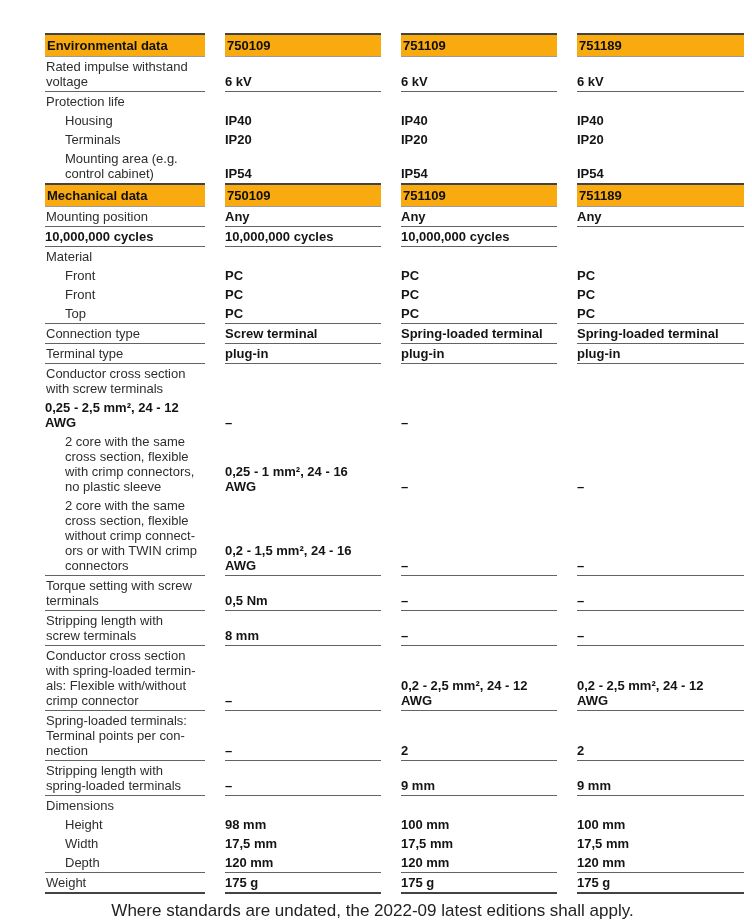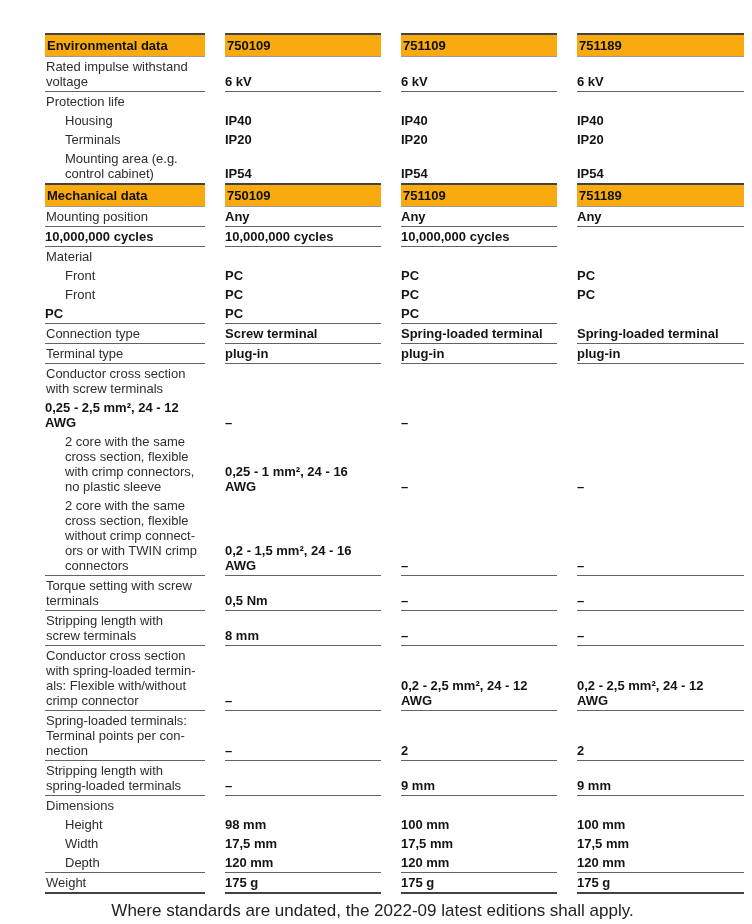--- a/index.html
+++ b/index.html
@@ -126,20 +126,21 @@
         <div class="cell value">PC</div>
         <div class="cell value">PC</div>
       </div>
       <div class="row">
         <div class="cell label indent">Front</div>
         <div class="cell value">PC</div>
         <div class="cell value">PC</div>
         <div class="cell value">PC</div>
       </div>
       <div class="row rule">
+        <div class="cell label indent">Top</div>
         <div class="cell value">PC</div>
         <div class="cell value">PC</div>
         <div class="cell value">PC</div>
       </div>
       <div class="row rule">
         <div class="cell label">Connection type</div>
         <div class="cell value">Screw terminal</div>
         <div class="cell value">Spring-loaded terminal</div>
         <div class="cell value">Spring-loaded terminal</div>
       </div>

